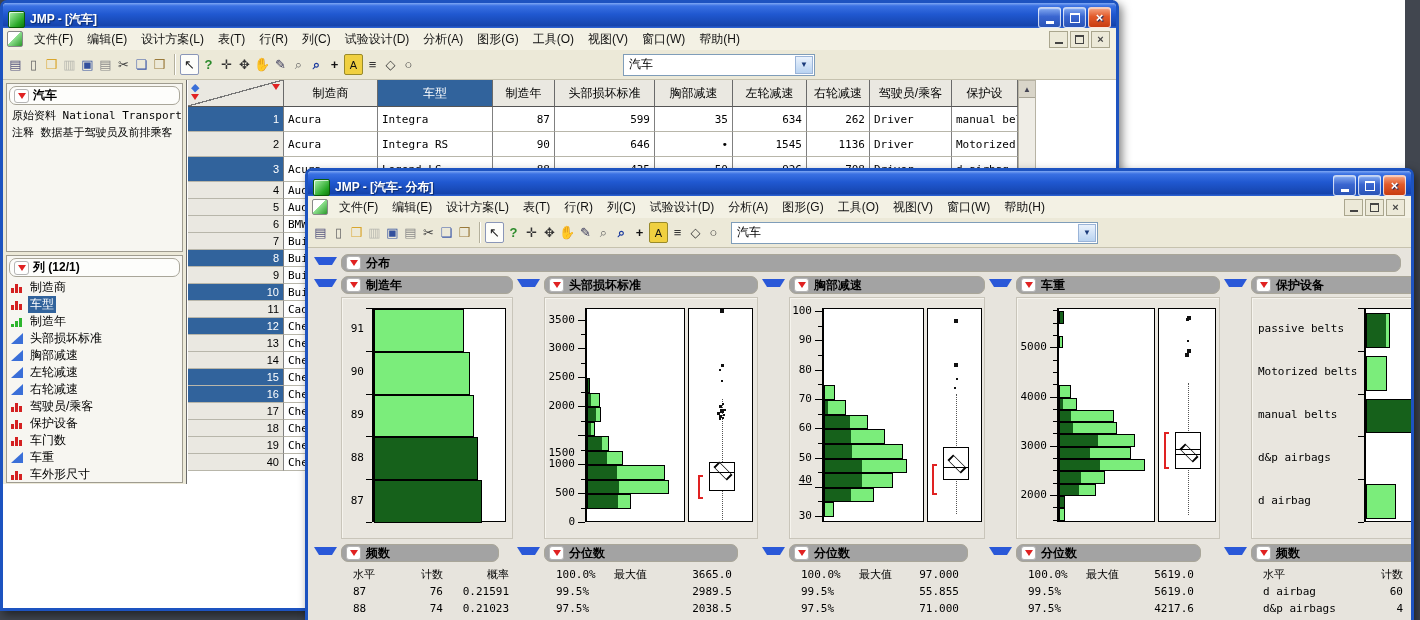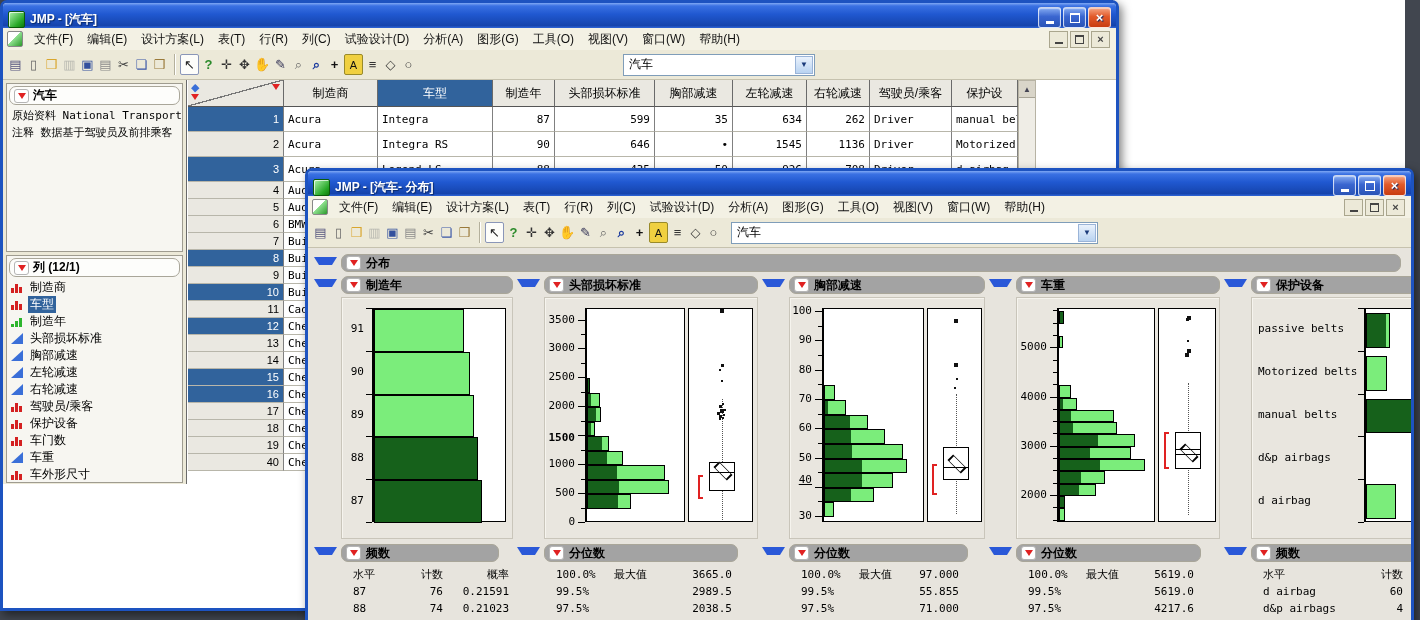--- a/index.html
+++ b/index.html
@@ -682,21 +682,21 @@
                 <span>头部损坏标准</span>
               </div>
               <div class="chartbox" style="height: 240px;">
                 <div class="tick" style="left: 33px; width: 7px; top: 224px;"></div>
                 <span class="alabel" style="left: 0px; width: 30px; top: 217px;">0</span>
                 <div class="tick" style="left: 33px; width: 7px; top: 195.081px;"></div>
                 <span class="alabel" style="left: 0px; width: 30px; top: 188.081px;">500</span>
                 <div class="tick" style="left: 33px; width: 7px; top: 166.162px;"></div>
                 <span class="alabel" style="left: 0px; width: 30px; top: 159.162px;">1000</span>
                 <div class="tick" style="left: 33px; width: 7px; top: 137.243px;"></div>
-                <span class="alabel" style="left: 0px; width: 30px; top: 133px; font-weight: bold;">1500</span>
+                <span class="alabel" style="left: 0px; width: 30px; top: 148px;">1500</span>
                 <div class="tick" style="left: 33px; width: 7px; top: 108.324px;"></div>
                 <span class="alabel" style="left: 0px; width: 30px; top: 101.324px;">2000</span>
                 <div class="tick" style="left: 33px; width: 7px; top: 79.4054px;"></div>
                 <span class="alabel" style="left: 0px; width: 30px; top: 72.4054px;">2500</span>
                 <div class="tick" style="left: 33px; width: 7px; top: 50.4865px;"></div>
                 <span class="alabel" style="left: 0px; width: 30px; top: 43.4865px;">3000</span>
                 <div class="tick" style="left: 33px; width: 7px; top: 21.5676px;"></div>
                 <span class="alabel" style="left: 0px; width: 30px; top: 14.5676px;">3500</span>
                 <div class="tick" style="left: 36px; width: 4px; top: 209.541px;"></div>
                 <div class="tick" style="left: 36px; width: 4px; top: 180.622px;"></div>

